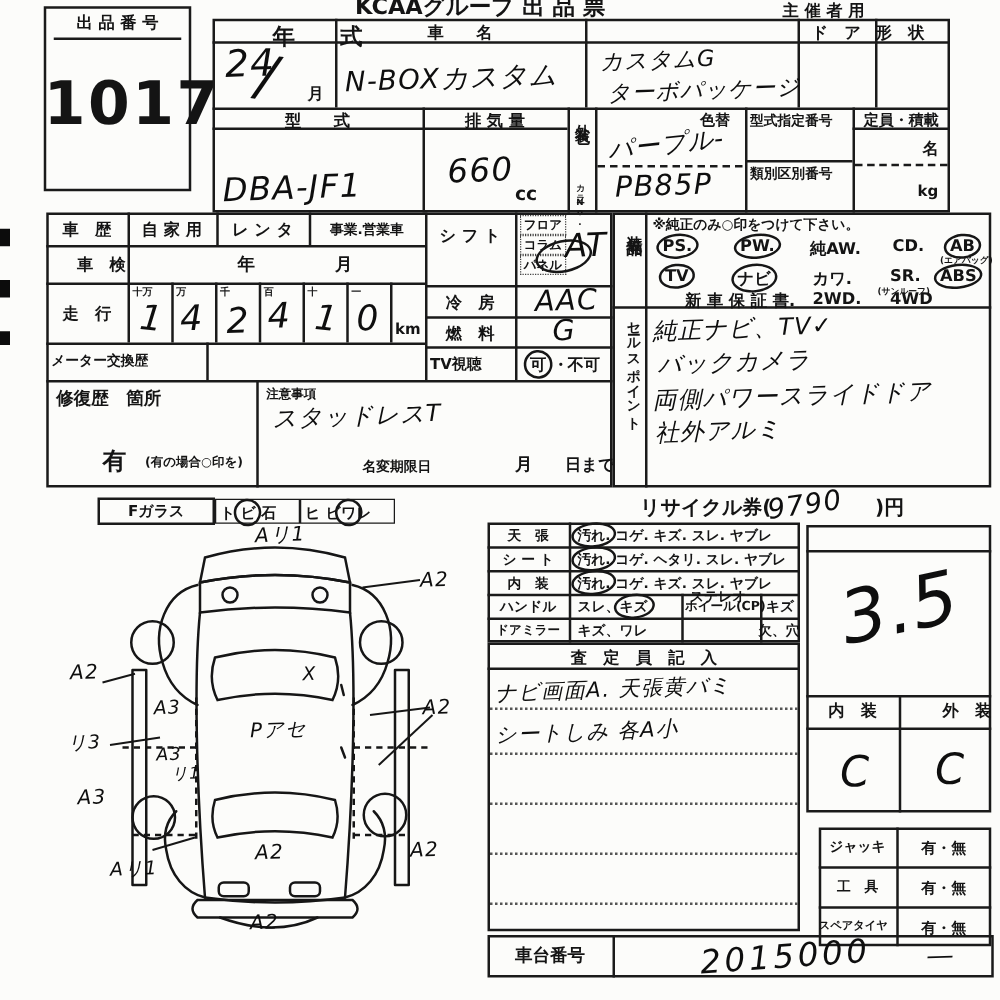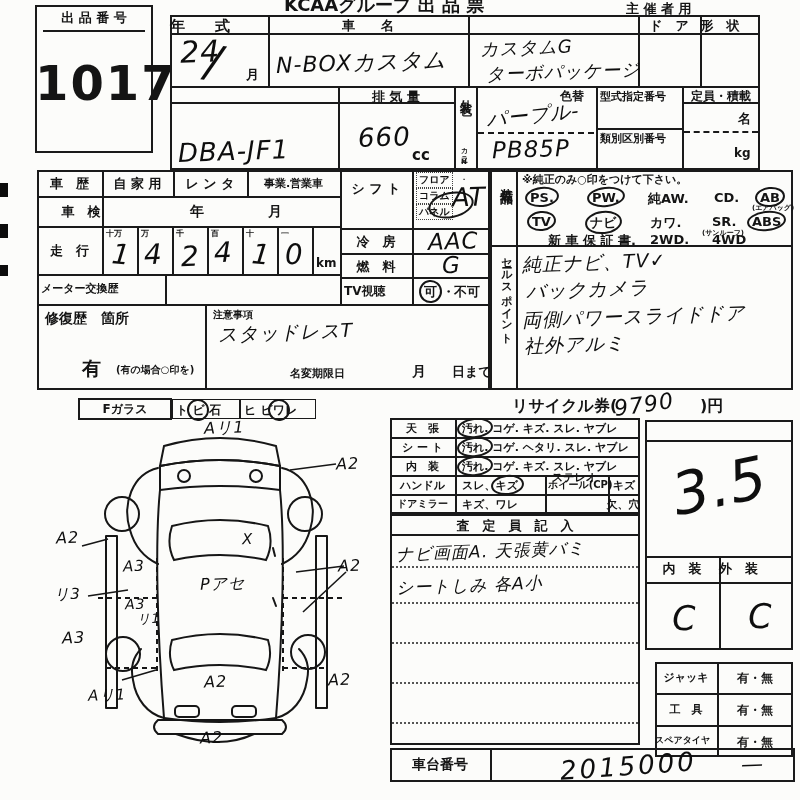--- a/index.html
+++ b/index.html
@@ -50,32 +50,33 @@
   <div class="vl" style="left:454px;top:86px;height:84px"></div>
   <div class="vl" style="left:476px;top:86px;height:84px"></div>
   <div class="vl" style="left:596px;top:86px;height:84px"></div>
   <div class="vl" style="left:682px;top:86px;height:84px"></div>
   <div class="hl" style="left:170px;top:102px;width:284px"></div>
   <div class="hl" style="left:596px;top:128px;width:86px"></div>
   <div class="hl" style="left:682px;top:102px;width:78px"></div>
   <div class="dashh" style="left:478px;top:132px;width:116px"></div>
   <div class="dashh" style="left:684px;top:131px;width:74px"></div>
 
-  <div class="lbl" style="left:170px;top:17px;width:120px;text-align:left;font-size:15px">年　　式</div>
+  <div class="lbl" style="left:170px;top:17px;width:120px;text-align:right;font-size:18px">年　　式</div>
   <div class="lbl" style="left:268px;top:17px;width:200px;text-align:center;font-size:13px">車　　名</div>
   <div class="lbl" style="left:638px;top:17px;width:62px;text-align:center;font-size:13px">ド　ア</div>
   <div class="lbl" style="left:700px;top:17px;width:40px;text-align:center;font-size:13px">形　状</div>
 
   <div class="hw" style="left:180px;top:34px;font-size:30px">24</div>
   <div class="hw" style="left:206px;top:36px;font-size:44px;transform:rotate(8deg)">/</div>
   <div class="lbl" style="left:246px;top:66px;font-size:13px">月</div>
   <div class="hw" style="left:276px;top:48px;font-size:22px">N-BOXカスタム</div>
   <div class="hw" style="left:480px;top:36px;font-size:18px">カスタムG</div>
   <div class="hw" style="left:486px;top:60px;font-size:18px">ターボパッケージ</div>
 
+  <div class="lbl" style="left:170px;top:88px;width:168px;text-align:center;font-size:13px">型　　式</div>
   <div class="hw" style="left:178px;top:136px;font-size:26px">DBA-JF1</div>
   <div class="lbl" style="left:338px;top:88px;width:116px;text-align:center;font-size:13px">排 気 量</div>
   <div class="hw" style="left:358px;top:122px;font-size:26px">660</div>
   <div class="lbl" style="left:412px;top:146px;font-size:15px">cc</div>
   <div class="lbl vtx" style="left:457px;top:90px;font-size:12px;height:56px">外装色</div>
   <div class="lbl vtx" style="left:459px;top:142px;font-size:7px;height:26px;letter-spacing:0">カラーNo.</div>
   <div class="lbl" style="left:560px;top:88px;font-size:12px">色替</div>
   <div class="hw" style="left:486px;top:102px;font-size:20px;transform:rotate(-6deg)">パープル-</div>
   <div class="hw" style="left:492px;top:136px;font-size:23px">PB85P</div>
   <div class="lbl" style="left:600px;top:89px;font-size:11px">型式指定番号</div>
@@ -218,21 +219,21 @@
   <div class="doth" style="left:392px;top:682px;width:246px"></div>
   <div class="doth" style="left:392px;top:722px;width:246px"></div>
 
   <div class="box" style="left:645px;top:420px;width:148px;height:230px"></div>
   <div class="hl" style="left:645px;top:440px;width:148px"></div>
   <div class="hw" style="left:672px;top:452px;font-size:58px;transform:rotate(-12deg)">3.5</div>
   <div class="hl" style="left:645px;top:556px;width:148px"></div>
   <div class="vl" style="left:719px;top:556px;height:94px"></div>
   <div class="hl" style="left:645px;top:582px;width:148px"></div>
   <div class="lbl" style="left:645px;top:560px;width:74px;text-align:center;font-size:13px">内　装</div>
-  <div class="lbl" style="left:719px;top:560px;width:74px;text-align:left;font-size:13px">外　装</div>
+  <div class="lbl" style="left:719px;top:560px;width:74px;text-align:right;font-size:13px">外　装</div>
   <div class="hw" style="left:672px;top:598px;font-size:34px">C</div>
   <div class="hw" style="left:748px;top:596px;font-size:34px">C</div>
 
   <div class="box" style="left:655px;top:662px;width:138px;height:95px"></div>
   <div class="hl" style="left:655px;top:693px;width:138px"></div>
   <div class="hl" style="left:655px;top:725px;width:138px"></div>
   <div class="vl" style="left:717px;top:662px;height:95px"></div>
   <div class="lbl" style="left:655px;top:670px;width:62px;text-align:center;font-size:11px">ジャッキ</div>
   <div class="lbl" style="left:717px;top:670px;width:76px;text-align:center;font-size:12px">有・無</div>
   <div class="lbl" style="left:655px;top:702px;width:62px;text-align:center;font-size:11px">工　具</div>

